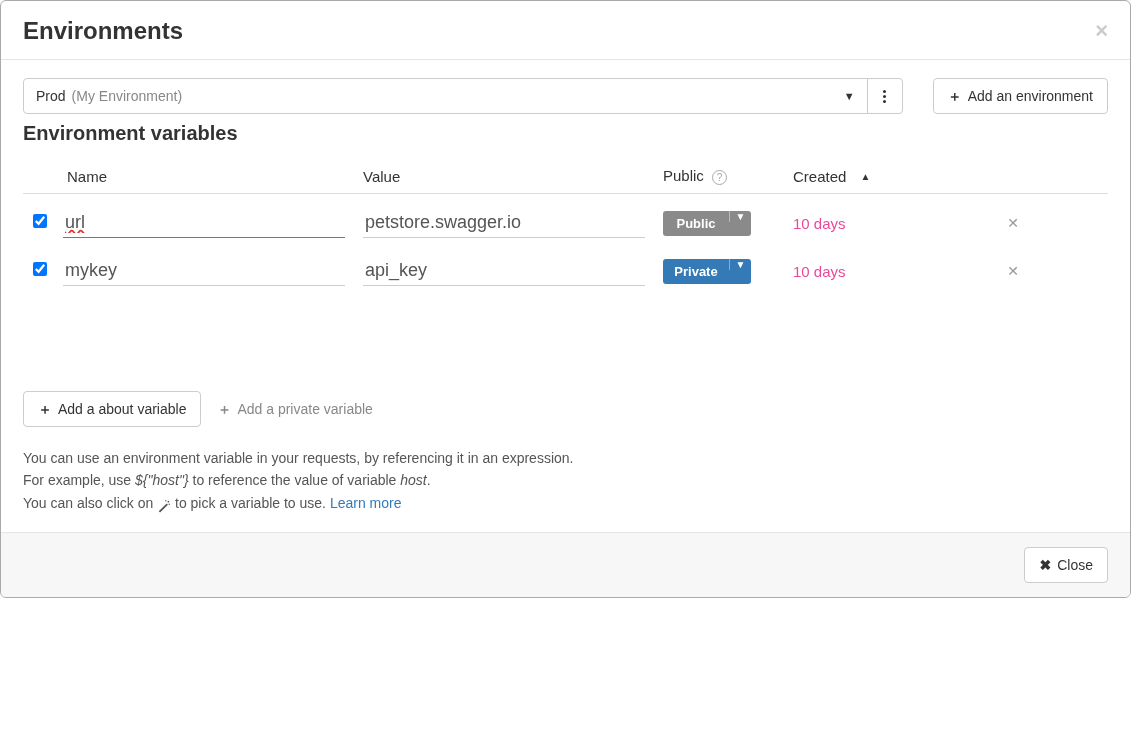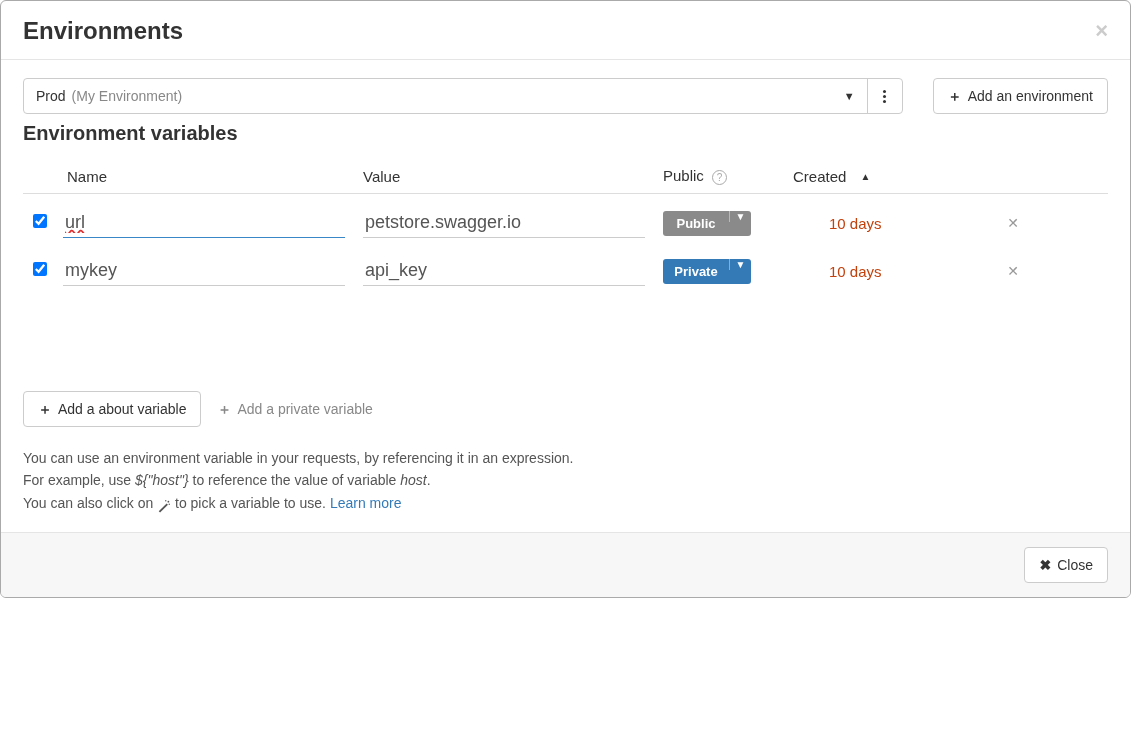--- a/index.html
+++ b/index.html
@@ -170,21 +170,21 @@
     text-align:center;
   }
   .privacy-badge .pb-caret {
     width: 22px;
     display:flex; align-items:center; justify-content:center;
     border-left: 1px solid rgba(255,255,255,0.4);
     font-size:10px;
   }
   .privacy-public { background:#8a8a8a; }
   .privacy-private { background:#337ab7; }
-  .created-cell { font-size: 15px; color:#c2410c;margin-left:36px; }
+  .created-cell { font-size: 15px; color:#ec4899; }
   .row-delete {
     color:#999; cursor:pointer; font-size:14px; text-align:center;
   }
   .spacer { flex:1; }
   .add-row {
     display:flex; gap:12px; align-items:center; margin-top:20px; margin-bottom:20px;
   }
   .btn-ghost {
     border:none; background:none; color:#888; font-size:14px; cursor:pointer;
     display:inline-flex; align-items:center; gap:6px; padding:8px 4px;

